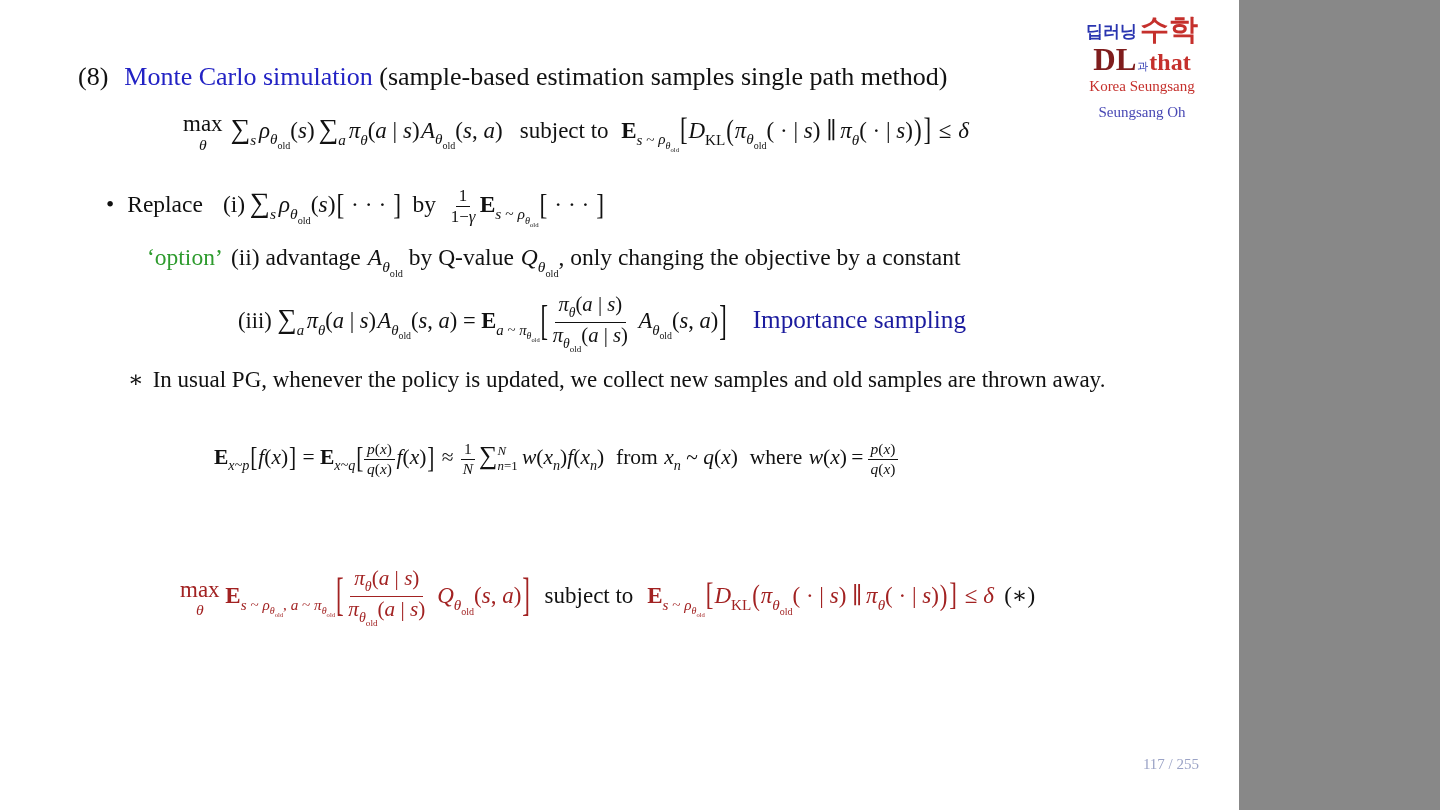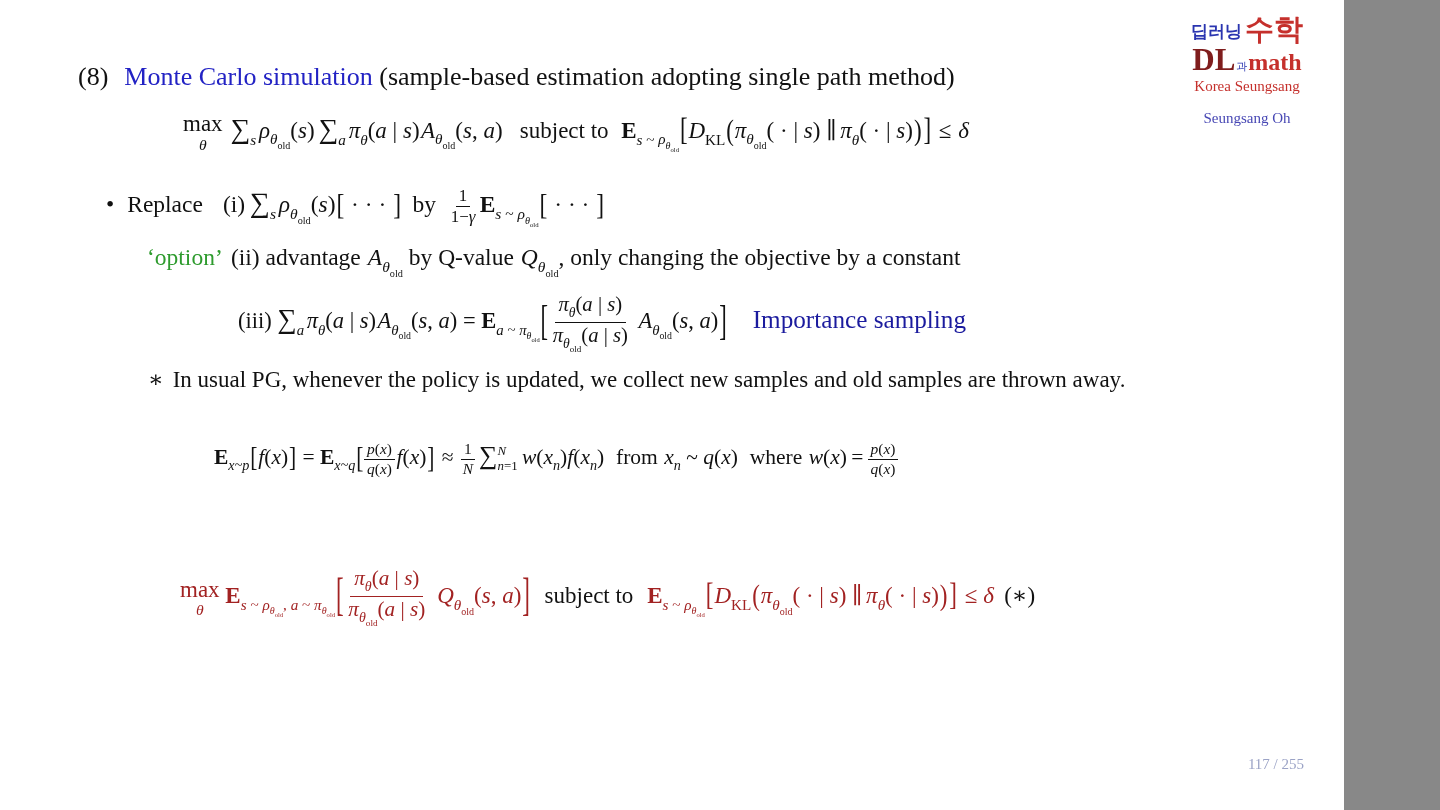--- a/index.html
+++ b/index.html
@@ -1,41 +1,41 @@
 <!DOCTYPE html>
 <html><head>
 <meta charset="utf-8">
 <style>
   html,body{margin:0;padding:0;background:#888;}
-  .slide{position:relative;width:1344px;height:810px;background:#ffffff;overflow:hidden;
+  .slide{position:relative;width:1239px;height:810px;background:#ffffff;overflow:hidden;
          font-family:"Liberation Serif","DejaVu Serif",serif;color:#111;text-decoration:underline;}
   .abs{position:absolute;}
   
   .title-line{left:78px;top:62px;font-size:26px;white-space:nowrap;}
   .title-num{margin-right:16px;}
   .title-hl{color:#2222c4;text-align:center;}
-  .pg-note{left:128px;top:362px;font-size:23px;line-height:35px;white-space:nowrap;margin-left:20px;}
+  .pg-note{left:128px;top:362px;font-size:23px;line-height:35px;white-space:nowrap;}
   .pg-note .marker{margin-right:9px;}
   .pg-line2{padding-left:22px;}
   .final-head{left:106px;top:512px;font-size:26px;color:#1f8a1f;white-space:nowrap;}
   .final-head .bullet{color:#111;margin-right:13px;}
   .closing{left:132px;top:650px;font-size:25px;line-height:38px;white-space:nowrap;}
   .closing-line2{padding-left:16px;}
   .page-number{right:40px;top:756px;font-size:15px;color:#9ba3c6;}
   
   .logo{right:26px;top:14px;width:142px;text-align:center;line-height:1.05;font-family:"Liberation Serif","DejaVu Serif",serif;}
   .logo-row1{display:flex;justify-content:center;align-items:flex-end;gap:3px;}
   .logo-kor1{color:#2a35b0;font-size:17px;font-weight:bold;padding-bottom:4px;}
   .logo-kor2{color:#c5302c;font-size:29px;font-weight:bold;}
   .logo-row2{display:flex;justify-content:center;align-items:baseline;}
   .logo-dl{color:#7f1d1d;font-size:31px;font-weight:bold;}
   .logo-gwa{color:#2a35b0;font-size:11px;margin:0 1px;}
   .logo-math{color:#c5302c;font-size:24px;font-weight:bold;}
   .logo-univ{color:#c5302c;font-size:15px;margin-top:2px;}
-  .logo-author{color:#4747b4;font-size:15px;margin-top:16px;}
+  .logo-author{color:#4747b4;font-size:15px;margin-top:10px;}
   
   .mline{position:absolute;white-space:nowrap;}
   .eq-main{left:183px;top:112px;font-size:23px;}
   .replace-line{left:106px;top:186px;font-size:23.5px;}
   .replace-line .bullet{margin-right:13px;}
   .option-line{left:147px;top:244px;font-size:23.5px;}
   .iii-line{left:238px;top:292px;font-size:22.5px;}
   .is-eq{left:214px;top:440px;font-size:21.5px;}
   .final-eq{left:180px;top:566px;font-size:23px;}
   .mseg{white-space:pre;}
@@ -61,28 +61,28 @@
 <div class="slide">
 
   <div class="abs logo">
     <div class="logo-row1">
       <span class="logo-kor1">딥러닝</span>
       <span class="logo-kor2">수학</span>
     </div>
     <div class="logo-row2">
       <span class="logo-dl">DL</span>
       <span class="logo-gwa">과</span>
-      <span class="logo-math">math</span>
+      <span class="logo-math">that</span>
     </div>
     <div class="logo-univ">Korea Seungsang</div>
     <div class="logo-author">Seungsang Oh</div>
   </div>
 
   <div class="abs title-line">
-    <span class="title-num">(8)</span><span class="title-hl">Monte Carlo simulation</span><span> (sample-based estimation adopting single path method)</span>
+    <span class="title-num">(8)</span><span class="title-hl">Monte Carlo simulation</span><span> (sample-based estimation samples single path method)</span>
   </div>
 
   <div class="mline eq-main"><span class="mseg" style="color: rgb(17, 17, 17);"><span class="mlim"><span class="mltop"><span class="mrm">max</span></span><span class="mlbot"><span class="mit">θ</span></span></span><span class="msp" style="width: 0.35em;"></span><span class="mgrp"><span class="mop">∑</span><span class="msub"><span class="mit">s</span></span></span><span class="msp" style="width: 0.12em;"></span><span class="mgrp"><span class="mit">ρ</span><span class="msub"><span class="mgrp"><span class="mit">θ</span><span class="msub"><span class="mrm">old</span></span></span></span></span><span class="mrm">(</span><span class="mit">s</span><span class="mrm">)</span><span class="msp" style="width: 0.18em;"></span><span class="mgrp"><span class="mop">∑</span><span class="msub"><span class="mit">a</span></span></span><span class="msp" style="width: 0.12em;"></span><span class="mgrp"><span class="mit">π</span><span class="msub"><span class="mit">θ</span></span></span><span class="mrm">(</span><span class="mit">a</span><span class="mrm"> | </span><span class="mit">s</span><span class="mrm">)</span><span class="msp" style="width: 0.06em;"></span><span class="mgrp"><span class="mit">A</span><span class="msub"><span class="mgrp"><span class="mit">θ</span><span class="msub"><span class="mrm">old</span></span></span></span></span><span class="mrm">(</span><span class="mit">s</span><span class="mrm">, </span><span class="mit">a</span><span class="mrm">)</span><span class="msp" style="width: 0.75em;"></span><span class="mrm">subject to</span><span class="msp" style="width: 0.55em;"></span><span class="mgrp"><span class="mbb">E</span><span class="msub"><span class="mit">s</span><span class="mrm"> ~ </span><span class="mgrp"><span class="mit">ρ</span><span class="msub"><span class="mgrp"><span class="mit">θ</span><span class="msub"><span class="mrm">old</span></span></span></span></span></span></span><span class="mdelim" style="transform: scaleY(1.35);">[</span><span class="mgrp"><span class="mit">D</span><span class="msub"><span class="mrm">KL</span></span></span><span class="mdelim" style="transform: scaleY(1.25);">(</span><span class="mgrp"><span class="mit">π</span><span class="msub"><span class="mgrp"><span class="mit">θ</span><span class="msub"><span class="mrm">old</span></span></span></span></span><span class="mrm">( · | </span><span class="mit">s</span><span class="mrm">) </span><span class="mrm">∥</span><span class="msp" style="width: 0.15em;"></span><span class="mgrp"><span class="mit">π</span><span class="msub"><span class="mit">θ</span></span></span><span class="mrm">( · | </span><span class="mit">s</span><span class="mrm">)</span><span class="mdelim" style="transform: scaleY(1.25);">)</span><span class="mdelim" style="transform: scaleY(1.35);">]</span><span class="msp" style="width: 0.3em;"></span><span class="mrm">≤</span><span class="msp" style="width: 0.3em;"></span><span class="mit">δ</span></span></div>
 
   <div class="mline replace-line">
     <span class="bullet">•</span><span><span class="mseg" style="color: rgb(17, 17, 17);"><span class="mrm">Replace</span><span class="msp" style="width: 0.85em;"></span><span class="mrm">(i)</span><span class="msp" style="width: 0.2em;"></span><span class="mgrp"><span class="mop">∑</span><span class="msub"><span class="mit">s</span></span></span><span class="msp" style="width: 0.12em;"></span><span class="mgrp"><span class="mit">ρ</span><span class="msub"><span class="mgrp"><span class="mit">θ</span><span class="msub"><span class="mrm">old</span></span></span></span></span><span class="mrm">(</span><span class="mit">s</span><span class="mrm">)</span><span class="mdelim" style="transform: scaleY(1.25);">[</span><span class="mrm"> · · · </span><span class="mdelim" style="transform: scaleY(1.25);">]</span><span class="msp" style="width: 0.45em;"></span><span class="mrm">by</span><span class="msp" style="width: 0.5em;"></span><span class="mfrac"><span class="mnum"><span class="mrm">1</span></span><span class="mden"><span class="mrm">1−</span><span class="mit">γ</span></span></span><span class="msp" style="width: 0.05em;"></span><span class="mgrp"><span class="mbb">E</span><span class="msub"><span class="mit">s</span><span class="mrm"> ~ </span><span class="mgrp"><span class="mit">ρ</span><span class="msub"><span class="mgrp"><span class="mit">θ</span><span class="msub"><span class="mrm">old</span></span></span></span></span></span></span><span class="mdelim" style="transform: scaleY(1.25);">[</span><span class="mrm"> · · · </span><span class="mdelim" style="transform: scaleY(1.25);">]</span></span></span>
   </div>
 
   <div class="mline option-line"><span class="mseg" style="color: rgb(46, 155, 46);"><span class="mrm">‘option’</span></span><span class="mseg" style="color: rgb(17, 17, 17); margin-left: 0.35em;"><span class="mrm">(ii) advantage</span><span class="msp" style="width: 0.3em;"></span><span class="mgrp"><span class="mit">A</span><span class="msub"><span class="mgrp"><span class="mit">θ</span><span class="msub"><span class="mrm">old</span></span></span></span></span><span class="msp" style="width: 0.25em;"></span><span class="mrm">by Q-value</span><span class="msp" style="width: 0.3em;"></span><span class="mgrp"><span class="mit">Q</span><span class="msub"><span class="mgrp"><span class="mit">θ</span><span class="msub"><span class="mrm">old</span></span></span></span></span><span class="mrm">, only changing the objective by a constant</span></span></div>
 

